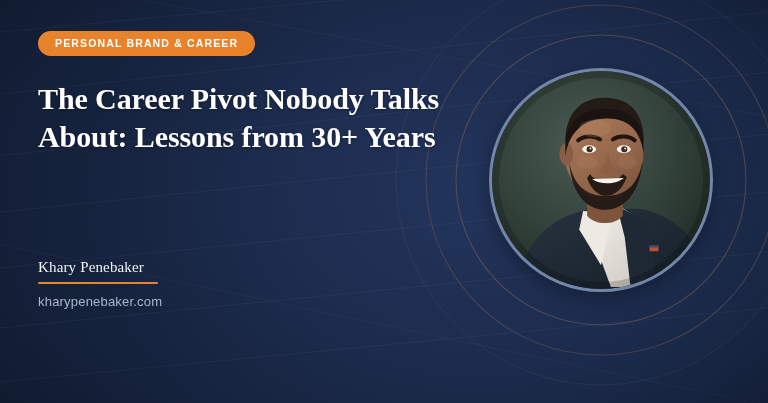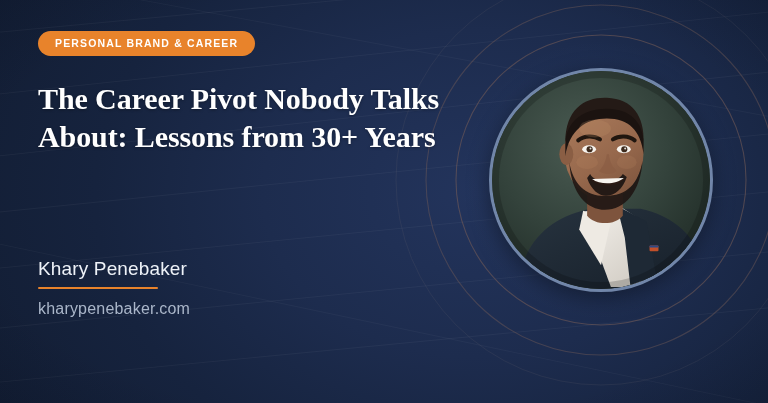--- a/index.html
+++ b/index.html
@@ -69,37 +69,38 @@
     line-height:1.26;
     color:#ffffff;
     letter-spacing:-0.1px;
     text-shadow:0 1px 3px rgba(0,0,0,0.35);
   }
 
   .byline { position:absolute; left:0; top:258px; }
 
   .author-name {
     display:block;
-    font-size:19px;
+    font-size:15px;
     font-weight:normal;
     color:#eef2f8;
     letter-spacing:0.15px;
     line-height:1.2;
     padding-bottom:6px;
+    font-family:Liberation Serif, serif;
   }
   .author-rule {
     display:block;
     width:120px; height:2px;
     background:#e8832b;
     border-radius:1px;
   }
   .author-site {
     display:block;
     margin-top:10px;
-    font-size:16px;
+    font-size:13px;
     color:#aab6c9;
     letter-spacing:0.2px;
     line-height:1.2;
   }
 
   
   .portrait-wrap {
     position:absolute;
     left:489px; top:68px;
     width:224px; height:224px;

